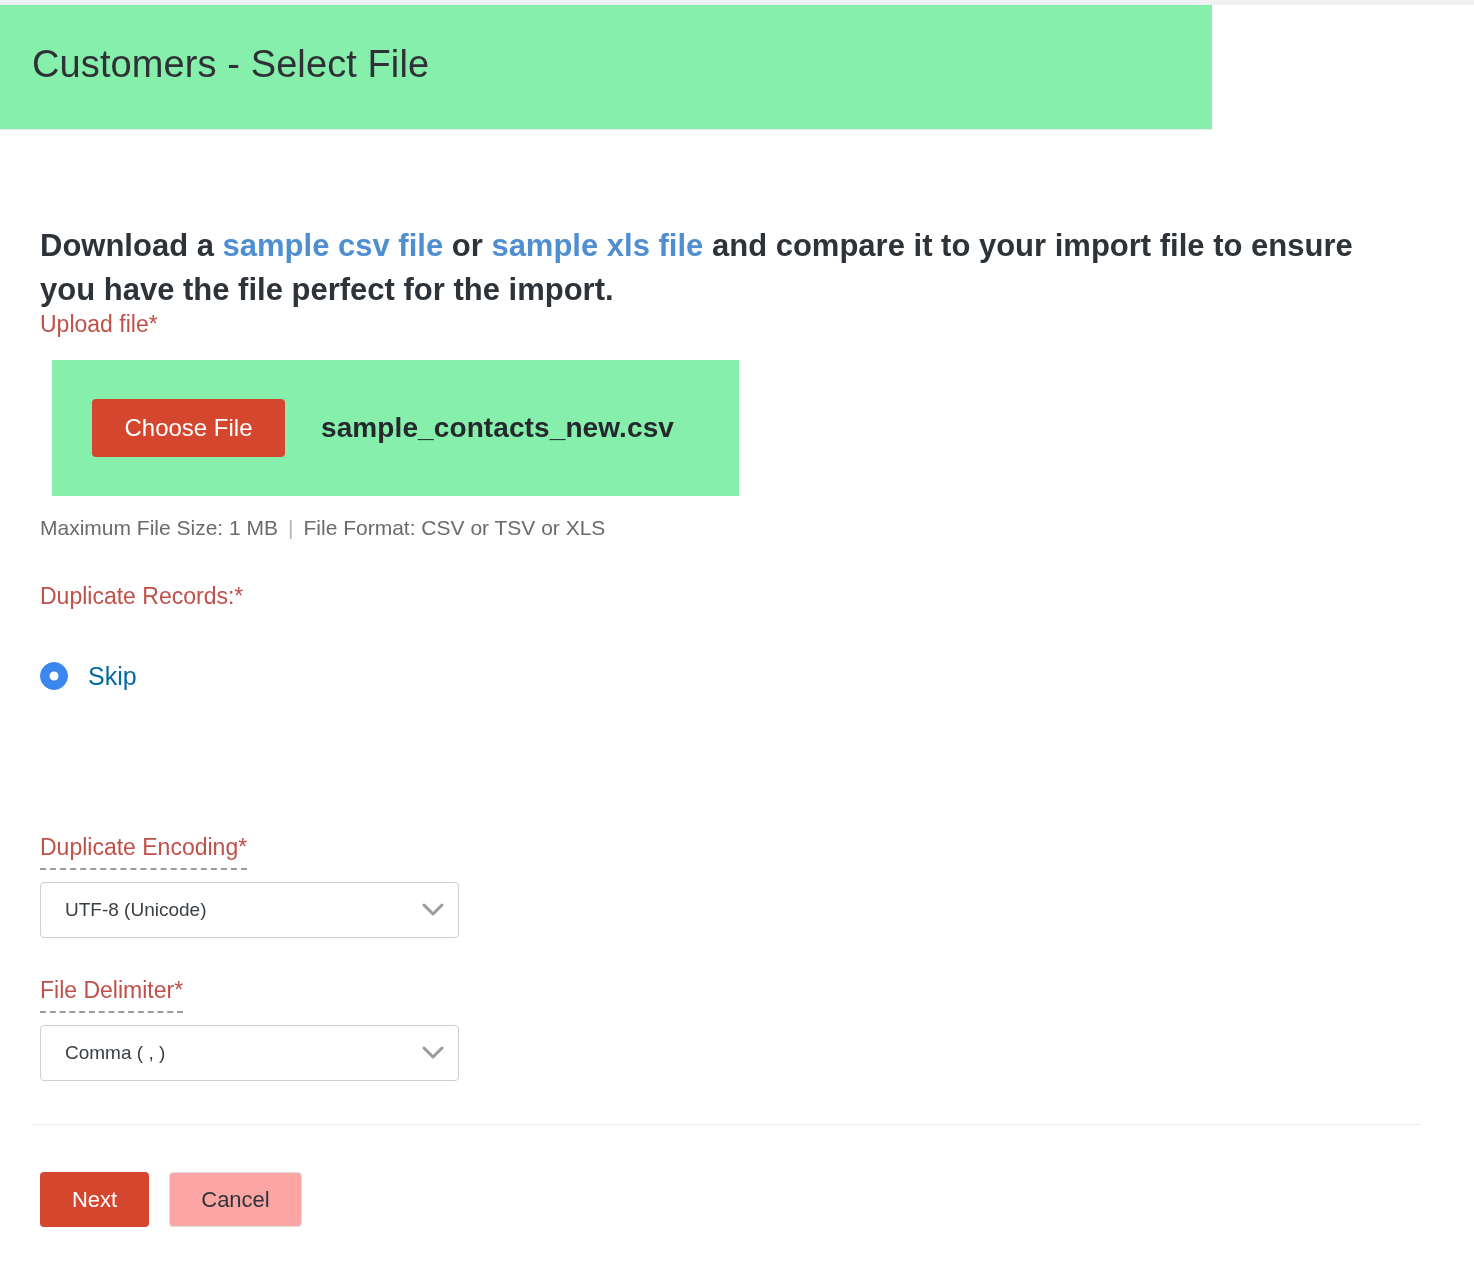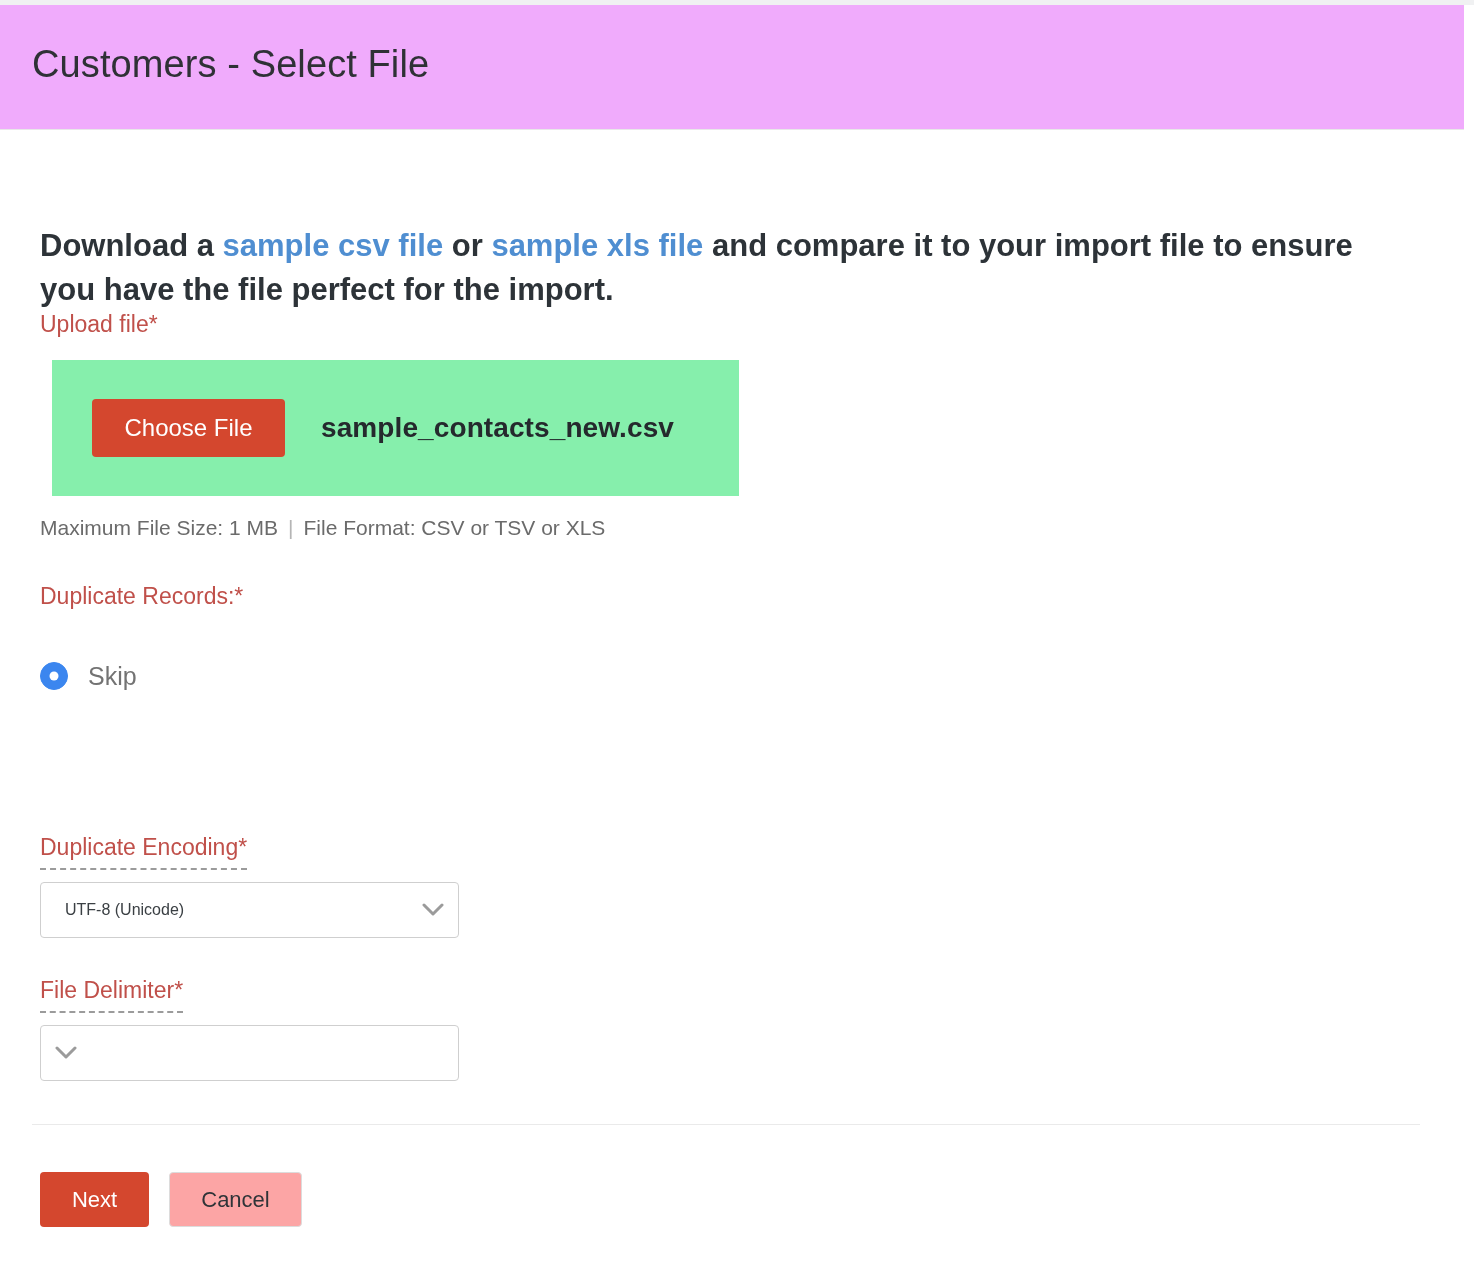--- a/index.html
+++ b/index.html
@@ -23,25 +23,25 @@
     top: 0; left: 0;
     width: 1474px;
     height: 5px;
     background: #f0f1f2;
   }
 
   
   .page-header {
     position: absolute;
     top: 5px; left: 0;
-    width: 1464px;
+    width: 1212px;
     height: 125px;
     box-sizing: border-box;
     border-bottom: 1px solid #e8e8e8;
-    background: #f0abfc;
+    background: #86efac;
   }
   .page-title {
     position: absolute;
     left: 32px;
     top: 38px;
     font-size: 38px;
     font-weight: 400;
     color: #2f3136;
     letter-spacing: 0.1px;
     white-space: nowrap;
@@ -169,21 +169,21 @@
     border-radius: 50%;
     background: #ffffff;
   }
   .radio-dot.off {
     background: #ffffff;
     border: 1.5px solid #b9b9b9;
   }
   .radio-text {
     margin-left: 20px;
     font-size: 25px;
-    color: #737373;
+    color: #0369a1;
   }
 
   
   .enc-label { top: 703px; }
   .del-label { top: 846px; text-align: right; }
 
   .select-wrap {
     position: absolute;
     left: 40px;
     width: 419px;
@@ -199,21 +199,21 @@
     border: 1px solid #cfcfcf;
     border-radius: 4px;
     background: #ffffff;
     display: flex;
     align-items: center;
     cursor: pointer;
   }
   .select-value {
     flex: 1;
     padding-left: 24px;
-    font-size: 16px;
+    font-size: 19px;
     color: #3b4044;
     white-space: nowrap;
     overflow: hidden;
     text-overflow: ellipsis;
   }
   .chevron {
     width: 50px;
     display: flex;
     align-items: center;
     justify-content: center;
@@ -304,20 +304,21 @@
           <path d="M2 2 L11 11 L20 2" fill="none" stroke="#9b9b9b" stroke-width="3" stroke-linecap="round" stroke-linejoin="round"></path>
         </svg>
       </span>
     </div>
   </div>
 
   <div class="req-label dashed del-label">File Delimiter*</div>
 
   <div class="select-wrap del">
     <div class="select-box">
+      <span class="select-value">Comma ( , )</span>
       <span class="chevron">
         <svg width="22" height="14" viewBox="0 0 22 14" aria-hidden="true">
           <path d="M2 2 L11 11 L20 2" fill="none" stroke="#9b9b9b" stroke-width="3" stroke-linecap="round" stroke-linejoin="round"></path>
         </svg>
       </span>
     </div>
   </div>
 
   <div class="footer-rule"></div>
 

